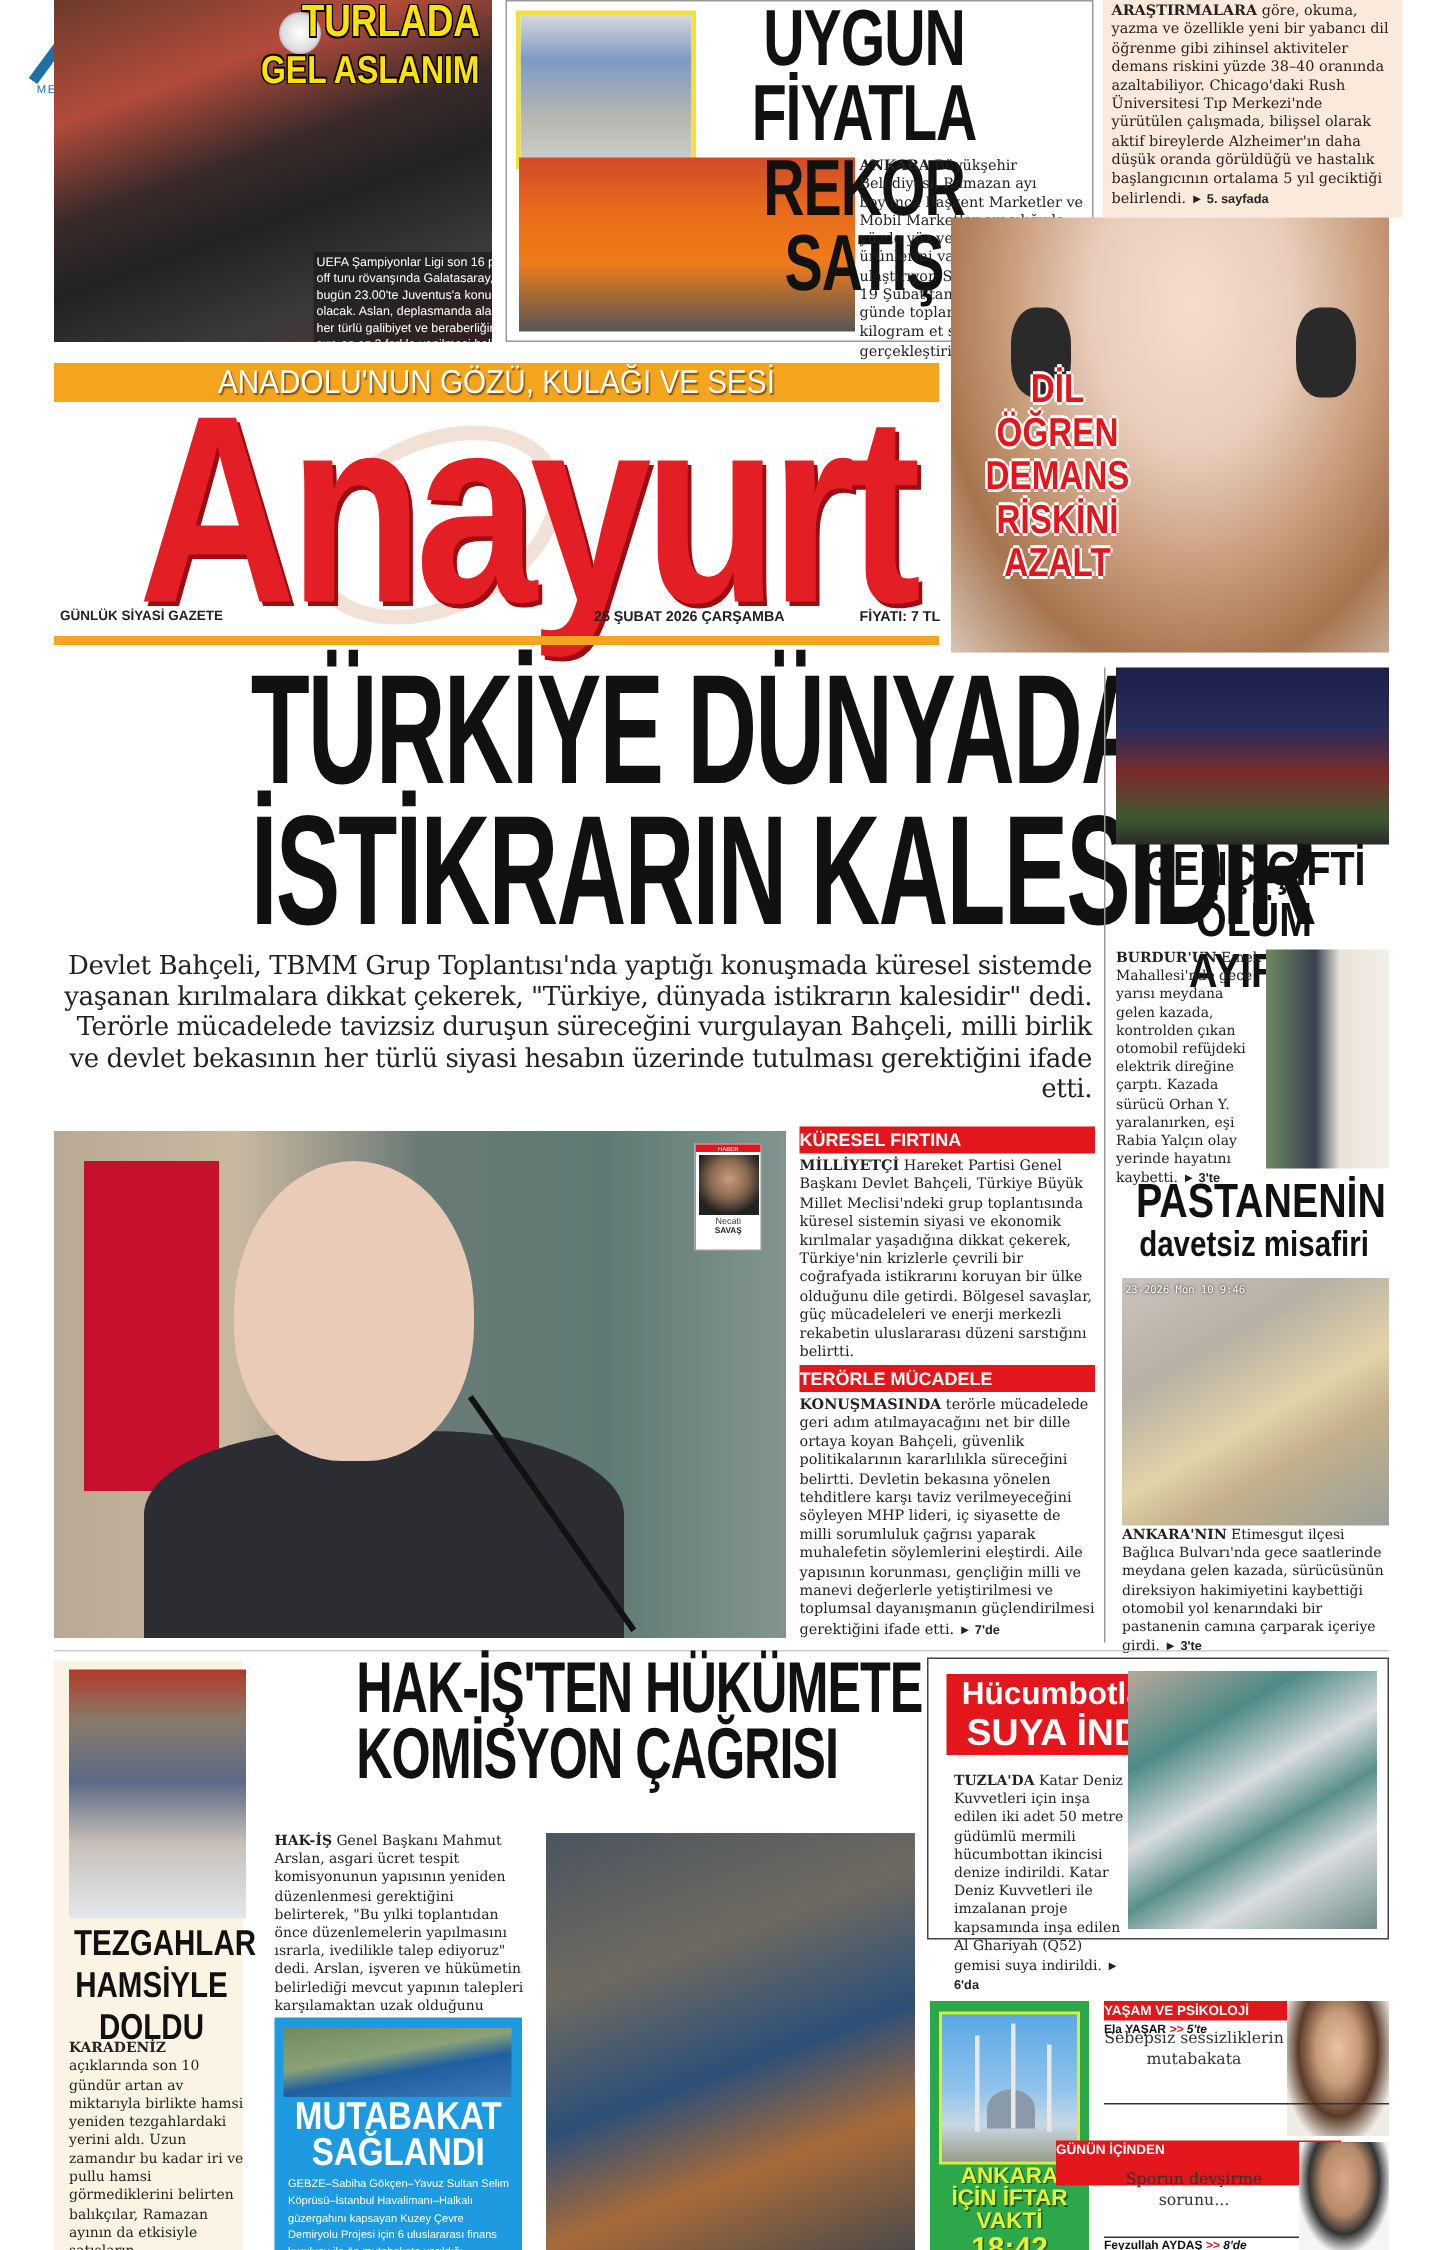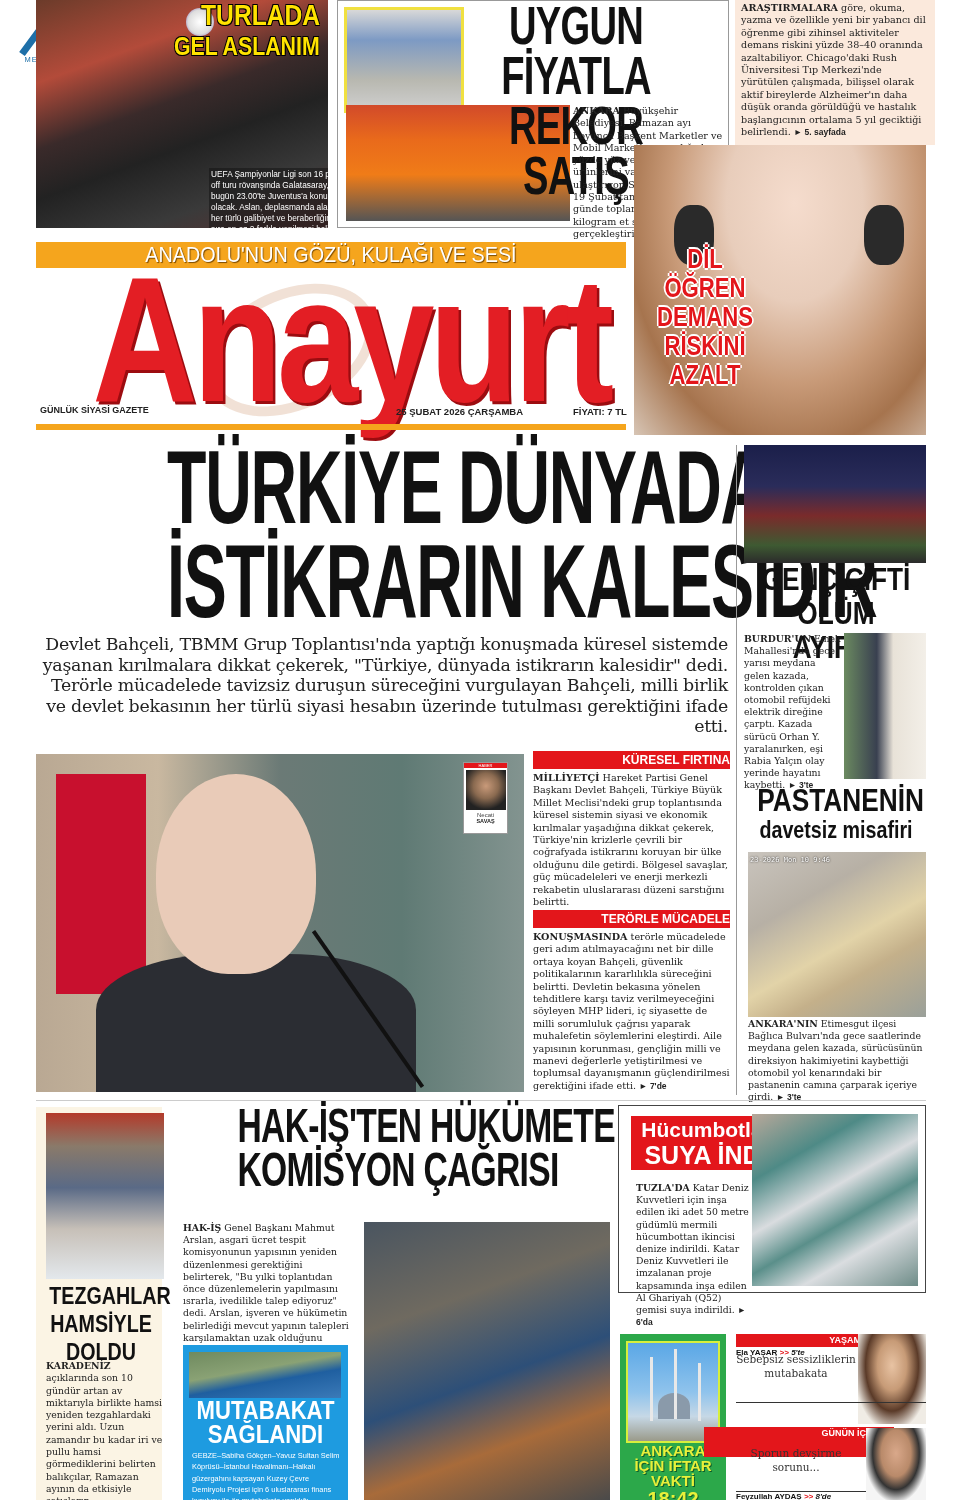--- a/index.html
+++ b/index.html
@@ -49,24 +49,24 @@
   #main-photo { left: 36px; top: 754px; width: 488px; height: 338px; background: linear-gradient(90deg,#b9a893 0%,#c9b8a0 25%,#6b7a76 50%,#5f7a74 75%,#839490 100%); }
   #main-photo .flag { position: absolute; left: 20px; top: 20px; width: 90px; height: 220px; background: #c8102e; }
   #main-photo .head { position: absolute; left: 120px; top: 20px; width: 160px; height: 200px; background: #e9cbb8; border-radius: 50% 50% 45% 45%; }
   #main-photo .suit { position: absolute; left: 60px; top: 200px; width: 320px; height: 140px; background: #2b2d33; border-radius: 40% 40% 0 0; }
   #byline { left: 463px; top: 762px; width: 45px; height: 72px; background: #fff; border: 1px solid #999; }
   #byline .lab { background: #e3161b; color: #fff; font-size: 4px; text-align: center; height: 5px; }
   #byline .face { width: 40px; height: 40px; margin: 2px auto; background: radial-gradient(circle at 50% 40%, #c99a7a 0%, #8a6a50 40%, #222 75%); }
   #byline .n1 { font-family: "Liberation Sans", sans-serif; font-size: 6px; text-align: center; color: #444; }
   #byline .n2 { font-family: "Liberation Sans", sans-serif; font-size: 5.5px; font-weight: bold; text-align: center; color: #222; }
 
-  .redbar { background: #e3161b; color: #fff; font-family: "Liberation Sans", sans-serif; font-weight: bold; text-align: right; }
+  .redbar { background: #e3161b; color: #fff; font-family: "Liberation Sans", sans-serif; font-weight: bold; text-align: left; }
   #sec1-bar { left: 533px; top: 751px; width: 197px; height: 18px; font-size: 12px; line-height: 18px; }
   #sec1-txt { left: 533px; top: 772px; width: 197px; }
-  #sec2-bar { left: 533px; top: 910px; width: 197px; height: 18px; font-size: 12px; line-height: 18px; padding-left: 48px; }
+  #sec2-bar { left: 533px; top: 910px; width: 197px; height: 18px; font-size: 12px; line-height: 18px; }
   #sec2-txt { left: 533px; top: 931px; width: 197px; }
 
   
   #vline { left: 736px; top: 445px; width: 1px; height: 650px; background: #999; }
   #crash-photo { left: 744px; top: 445px; width: 182px; height: 118px; background: linear-gradient(180deg,#1b1f4a 0%,#2a2c5a 35%,#7a2b2b 60%,#3e5a32 85%,#2b2b2b 100%); }
   #genc-h { left: 740px; top: 562px; width: 192px; text-align: center; font-family: "Liberation Sans", sans-serif; font-weight: bold; font-size: 32px; line-height: 34px; color: #111; transform: scaleX(0.82); transform-origin: center top; }
   #genc-txt { left: 744px; top: 633px; width: 100px; font-size: 9.3px; line-height: 12.2px; }
   #couple-photo { left: 844px; top: 633px; width: 82px; height: 146px; background: linear-gradient(90deg,#6b8a60 0%,#394050 40%,#e8e2d8 60%,#f3efe8 100%); }
   #pasta-h { left: 740px; top: 784px; width: 192px; text-align: center; font-family: "Liberation Sans", sans-serif; font-weight: bold; color: #111; transform: scaleX(0.82); transform-origin: center top; }
   #pasta-h .l1 { font-size: 32px; line-height: 32px; }

